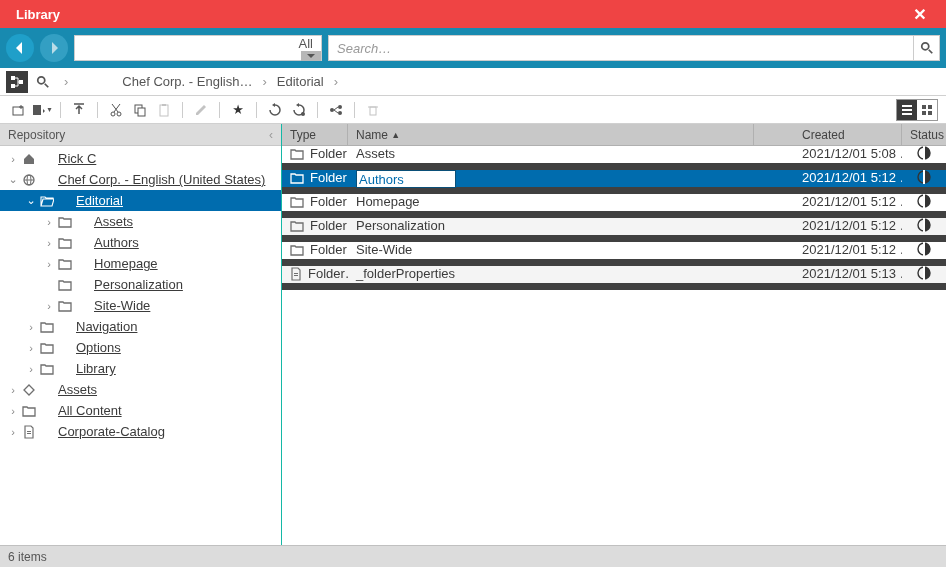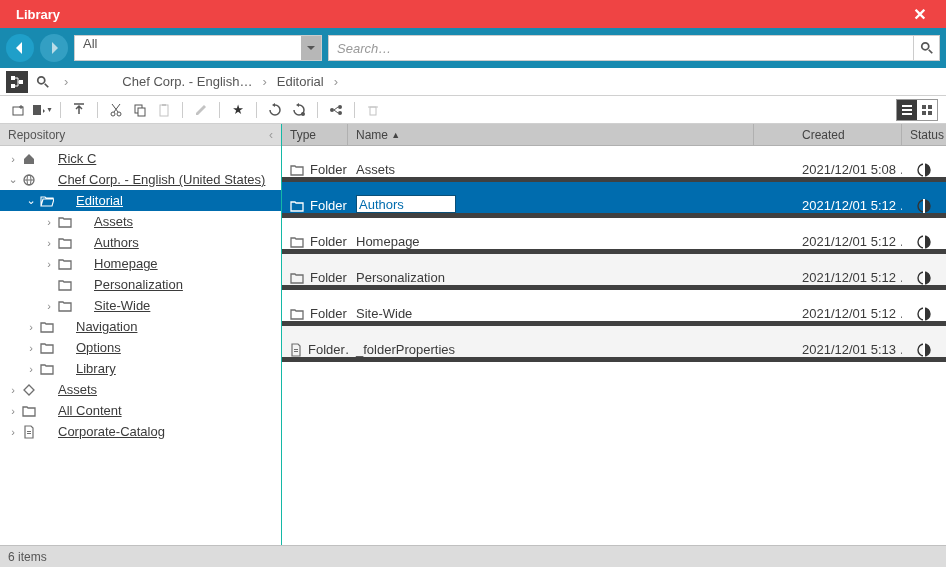--- a/index.html
+++ b/index.html
@@ -4,21 +4,21 @@
 <style>
 * { box-sizing: border-box; margin: 0; padding: 0; }
 body { font-family: Arial, Helvetica, sans-serif; font-size: 13px; color: #3b3b3b; width: 946px; height: 567px; overflow: hidden; display: flex; flex-direction: column; background: #fff; }
 .titlebar { background: #ef4444; color: #fff; height: 28px; display: flex; align-items: center; padding: 0 16px; font-weight: bold; }
 .titlebar .title { flex: 1; }
 .titlebar .close { width: 20px; text-align: center; cursor: pointer; font-size: 16px; }
 .navrow { background: #188ab0; height: 40px; display: flex; align-items: center; padding: 0 6px; gap: 6px; }
 .navbtn { width: 28px; height: 28px; border-radius: 50%; background: #1f9fc9; display: flex; align-items: center; justify-content: center; cursor: pointer; }
 .navbtn.disabled { background: #3fa9cc; opacity: .7; cursor: default; }
 .navbtn svg { fill: #fff; }
-.filter-sel { position: relative; width: 248px; height: 26px; background: #fff; border: 1px solid #ccc; display: flex; align-items: flex-start; }
+.filter-sel { position: relative; width: 248px; height: 26px; background: #fff; border: 1px solid #ccc; display: flex; align-items: flex-end; flex-direction: column; }
 .filter-sel .lbl { flex: 1; padding: 0 8px; color: #555; }
 .filter-sel .drop { width: 20px; background: #b7b7b7; height: 100%; display: flex; align-items: center; justify-content: center; }
 .searchbox { flex: 1; height: 26px; display: flex; }
 .searchbox input { flex: 1; border: 1px solid #ccc; padding: 0 8px; font-size: 13px; outline: none; font-style: italic; color: #888; }
 .searchbox input::placeholder { font-style: italic; color: #999; }
 .searchbox .sbtn { width: 26px; background: #fff; border: 1px solid #ccc; border-left: none; display: flex; align-items: center; justify-content: center; cursor: pointer; }
 .crumbrow { height: 28px; border-bottom: 1px solid #d0d0d0; display: flex; align-items: center; padding: 0 6px; gap: 4px; font-size: 13px; color: #555; }
 .crumbrow .modebtn { width: 22px; height: 22px; display: flex; align-items: center; justify-content: center; cursor: pointer; border: 1px solid transparent; }
 .crumbrow .modebtn.dark { background: #3c3c3c; }
 .crumbrow .sep { margin: 0 6px; color: #999; }
@@ -43,21 +43,21 @@
 .node .ico { width: 18px; display: flex; align-items: center; justify-content: center; }
 .node .lbl { margin-left: 20px; text-decoration: underline; }
 .main { flex: 1; display: flex; flex-direction: column; }
 .thead { display: flex; background: #c8c8c8; height: 22px; align-items: center; font-size: 12px; color: #444; border-bottom: 1px solid #b0b0b0; }
 .thead .col { padding: 0 8px; border-right: 1px solid #b0b0b0; height: 100%; display: flex; align-items: center; }
 .col-type { width: 66px; }
 .col-name { flex: 1; }
 .col-created { width: 108px; margin-left: 40px; }
 .col-status { width: 44px; }
 .rows { flex: 1; overflow: auto; }
-.row { display: flex; height: 36px; align-items: flex-end; border-bottom: 5px solid #404040; }
+.row { display: flex; height: 24px; align-items: flex-start; border-bottom: 7px solid #404040; }
 .row.alt { background: #f4f4f4; }
 .row.sel { background: #006cae; color: #fff; }
 .row .cell { padding: 0 8px; overflow: hidden; text-overflow: ellipsis; white-space: nowrap; display: flex; align-items: center; gap: 6px; }
 .row .cell.col-name input { background: #fff; color: #006cae; border: 1px solid #0a4f78; padding: 0 2px; height: 18px; font-size: 13px; width: 100px; }
 .statusico { width: 14px; height: 14px; margin: 0 auto; }
 .statusbar { height: 22px; background: #dcdcdc; border-top: 1px solid #c0c0c0; display: flex; align-items: center; padding: 4px 8px; font-size: 12px; color: #555; }
 svg { display: block; }
 </style>
 </head>
 <body>

